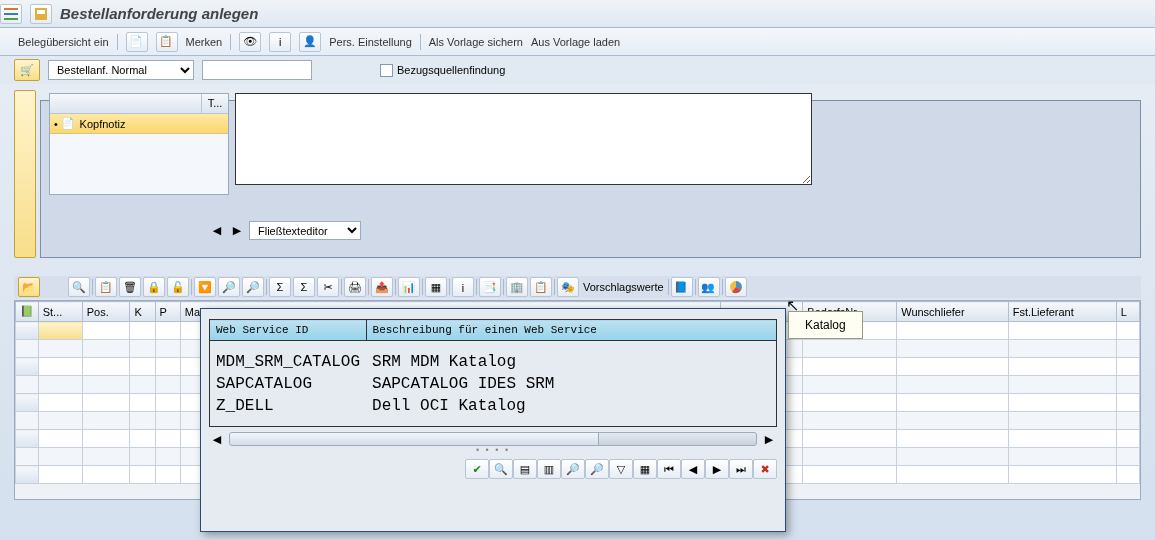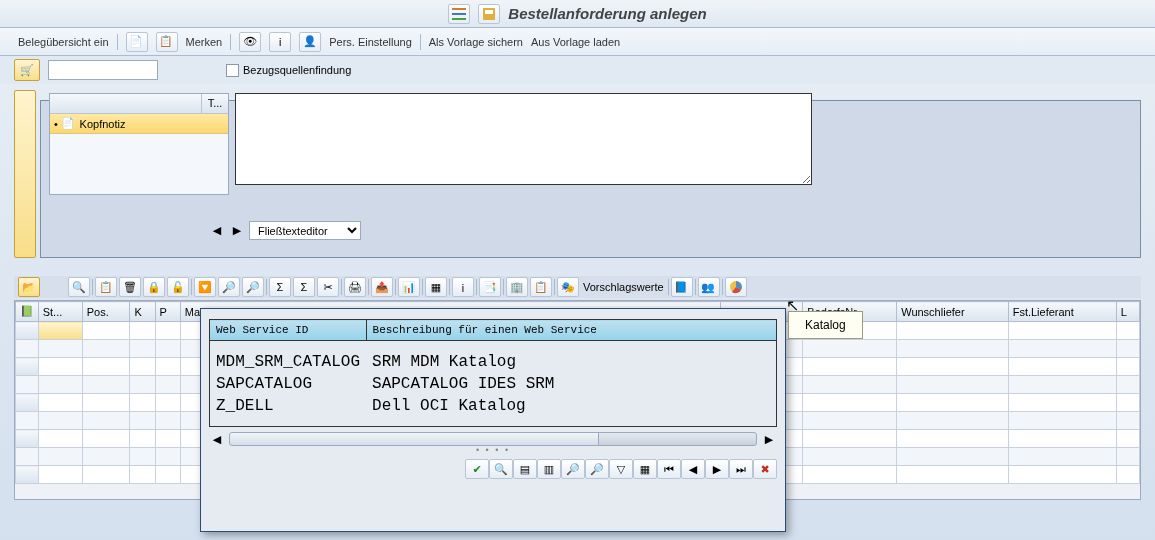--- a/index.html
+++ b/index.html
@@ -10,24 +10,23 @@
       width: 1155px;
       height: 540px;
       overflow: hidden;
       position: relative;
     }
     .title-bar {
       display: flex;
       align-items: center;
       gap: 8px;
       height: 28px;
-      padding: 2px 12px;
+      padding: 2px 0;
       background: linear-gradient(180deg, #f0f4f8 0%, #dfe8f2 100%);
       border-bottom: 1px solid #a9bbd0;
-      justify-content: center;
     }
     .title-text {
       font-size: 15px;
       font-weight: bold;
       font-style: italic;
       color: #444;
     }
     .icon-btn {
       width: 22px;
       height: 20px;
@@ -309,20 +308,23 @@
   <span class="icon-btn">ℹ</span>
   <span class="icon-btn">👤</span>
   <span class="tbar-text">Pers. Einstellung</span>
   <span class="tbar-sep"></span>
   <span class="tbar-text">Als Vorlage sichern</span>
   <span class="tbar-text">Aus Vorlage laden</span>
 </div>
 
 <div class="doc-type-row">
   <span class="cart-btn">🛒</span>
+  <select class="doc-type-select">
+    <option>Bestellanf. Normal</option>
+  </select>
   <input class="doc-num-input" type="text" style="">
   <span class="chk">
     <span class="chk-box"></span>
     <span>Bezugsquellenfindung</span>
   </span>
 </div>
 
 <div class="collapse-strip"></div>
 
 <div class="tab-container">

